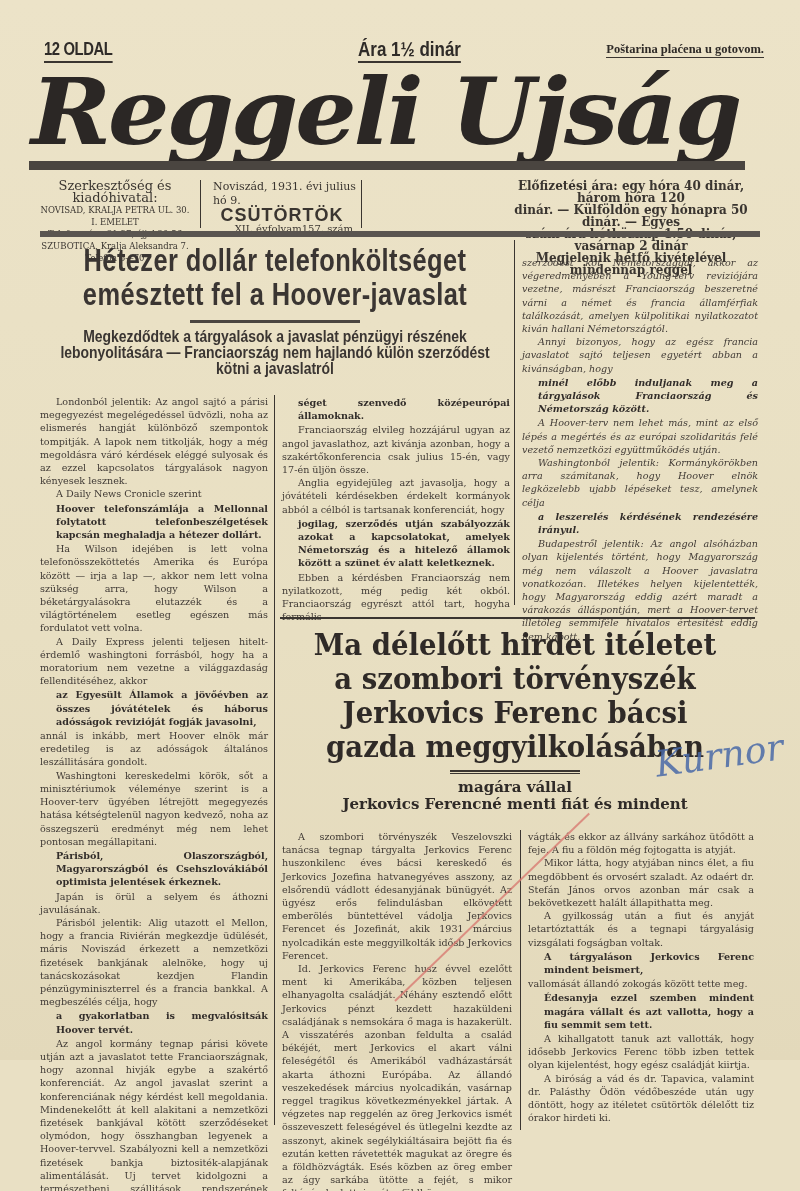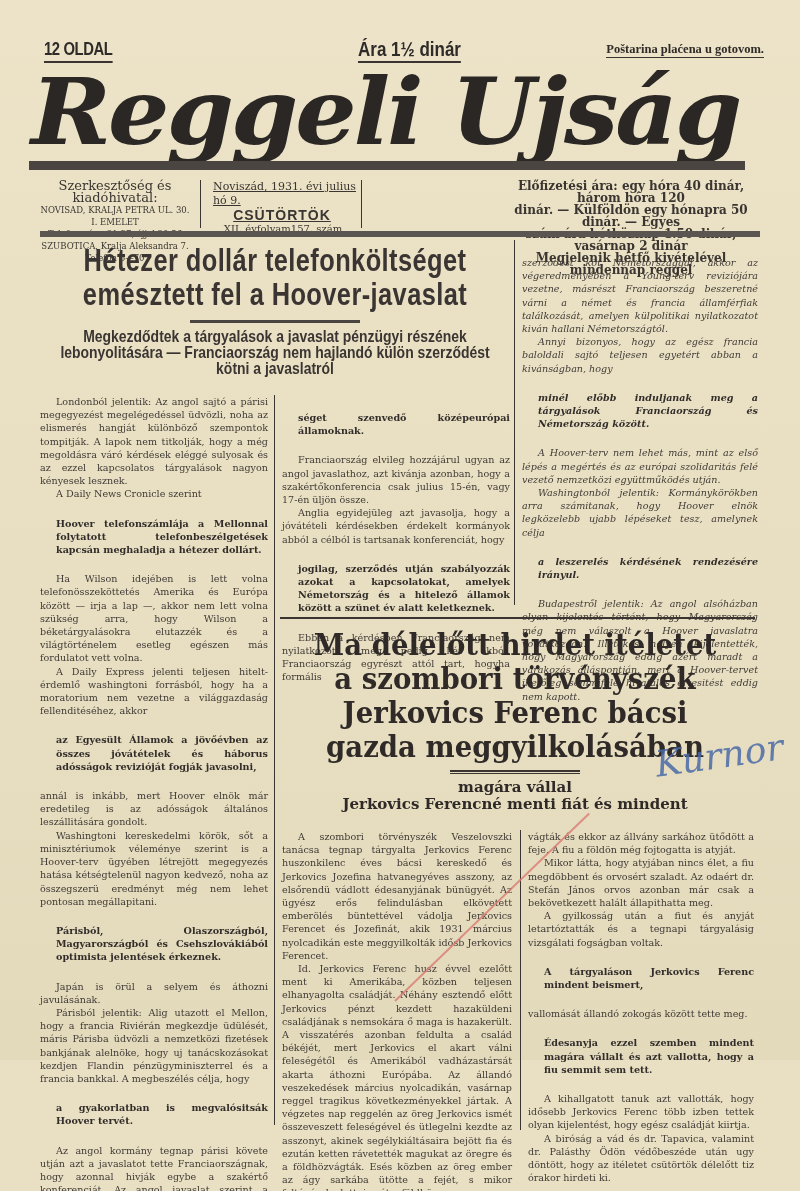--- a/index.html
+++ b/index.html
@@ -47,43 +47,43 @@
     position: absolute; left: 4px; right: 0; bottom: 0; height: 9px; background: #4a4540;
   }
   
   .infobar {
     position: absolute; top: 180px; left: 40px; width: 720px; height: 48px;
     font-size: 9px; line-height: 12px; color: #3a3530;
   }
   .infobar .col { position: absolute; top: 0; height: 48px; }
   .infobar .c1 { left: 0; width: 150px; text-align: center; font-size: 8.5px; }
   .infobar .c1 .lab { font-size: 13px; }
-  .infobar .c2 { left: 160px; width: 162px; border-left: 1px solid #3a3530; border-right: 1px solid #3a3530; padding-left: 12px; font-size: 11px; line-height: 14px; text-decoration: underline; }
-  .infobar .c2 .day { font-family: "Liberation Sans", sans-serif; font-weight: bold; font-size: 14px; letter-spacing: 1px; text-align: center; padding-right: 10px; }
-  .infobar .c2 .row { display: flex; justify-content: center; padding-right: 8px; font-size: 10px; }
+  .infobar .c2 { left: 160px; width: 162px; border-left: 1px solid #3a3530; border-right: 1px solid #3a3530; padding-left: 12px; font-size: 11px; line-height: 14px; }
+  .infobar .c2 .day { font-family: "Liberation Sans", sans-serif; font-weight: bold; font-size: 18px; letter-spacing: 1px; text-align: center; padding-right: 10px; }
+  .infobar .c2 .row { display: flex; justify-content: flex-end; padding-right: 8px; font-size: 10px; }
   .infobar .c3 { left: 334px; width: 386px; text-align: center; font-weight: bold; font-size: 12px; padding-left: 0; }
   .hr-thick { position: absolute; left: 40px; width: 720px; height: 6px; background: #5a5550; }
   .hr-thin { position: absolute; height: 2px; background: #3a3530; }
 
   
   .h1block { position: absolute; top: 244px; left: 40px; width: 470px; text-align: center; }
   .h1 {
     font-family: "Liberation Sans", sans-serif; font-weight: bold; font-size: 31px; line-height: 34px;
     color: #3a3532; letter-spacing: 0.5px; transform: scaleX(0.82); transform-origin: center;
   }
   .h1-rule { width: 170px; height: 3px; background: #4a4540; margin: 8px auto 6px auto; }
   .h1sub {
     font-family: "Liberation Sans", sans-serif; font-weight: bold; font-size: 17px; line-height: 16px;
     color: #3a3532; transform: scaleX(0.82); transform-origin: center; width: 560px; margin-left: -45px;
   }
 
   .col-text { position: absolute; font-size: 9.6px; line-height: 13.2px; text-align: justify; color: #403a35; }
   .col-text p { text-indent: 16px; margin-bottom: 0; }
   .col-text p.noi { text-indent: 0; }
-  .col-text p.bold { font-weight: bold; padding-left: 16px; text-indent: 0; margin: 16px 0; color: #322d2a; }
+  .col-text p.bold { font-weight: bold; padding-left: 16px; text-indent: 0; margin: 1px 0; color: #322d2a; }
 
   .vrule { position: absolute; width: 1px; background: #3a3530; }
 
   
   .h2block { position: absolute; top: 605px; left: 280px; width: 470px; text-align: center; }
   .h2 {
     font-family: "DejaVu Serif", serif; font-weight: bold; font-size: 29px; line-height: 34px;
     color: #2f2a27; transform: scaleX(0.95);
   }
   .h2-rule { width: 130px; height: 4px; border-top: 2px solid #3a3530; border-bottom: 1px solid #3a3530; margin: 6px auto 5px auto; }
@@ -159,36 +159,36 @@
       <p>Londonból jelentik: Az angol sajtó a párisi megegyezést megelégedéssel üdvözli, noha az elismerés hangját különböző szempontok tompitják. A lapok nem titkolják, hogy a még megoldásra váró kérdések eléggé sulyosak és az ezzel kapcsolatos tárgyalások nagyon kényesek lesznek.</p>
       <p>A Daily News Cronicle szerint</p>
       <p class="bold">Hoover telefonszámlája a Mellonnal folytatott telefonbeszélgetések kapcsán meghaladja a hétezer dollárt.</p>
       <p>Ha Wilson idejében is lett volna telefonösszeköttetés Amerika és Európa között — irja a lap —, akkor nem lett volna szükség arra, hogy Wilson a béketárgyalásokra elutazzék és a világtörténelem esetleg egészen más fordulatot vett volna.</p>
       <p>A Daily Express jelenti teljesen hitelt-érdemlő washingtoni forrásból, hogy ha a moratorium nem vezetne a világgazdaság fellenditéséhez, akkor</p>
       <p class="bold">az Egyesült Államok a jövőévben az összes jóvátételek és háborus adósságok revizióját fogják javasolni,</p>
       <p class="noi">annál is inkább, mert Hoover elnök már eredetileg is az adósságok általános leszállitására gondolt.</p>
       <p>Washingtoni kereskedelmi körök, sőt a minisztériumok véleménye szerint is a Hoover-terv ügyében létrejött megegyezés hatása kétségtelenül nagyon kedvező, noha az összegszerü eredményt még nem lehet pontosan megállapitani.</p>
       <p class="bold">Párisból, Olaszországból, Magyarországból és Csehszlovákiából optimista jelentések érkeznek.</p>
       <p>Japán is örül a selyem és áthozni javulásának.</p>
-      <p>Párisból jelentik: Alig utazott el Mellon, hogy a francia Riviérán megkezdje üdülését, máris Párisba üdvözli a nemzetközi fizetések bankjának alelnöke, hogy uj tanácskozásokat kezdjen Flandin pénzügyminiszterrel és a francia bankkal. A megbeszélés célja, hogy</p>
+      <p>Párisból jelentik: Alig utazott el Mellon, hogy a francia Riviérán megkezdje üdülését, máris Noviszád érkezett a nemzetközi fizetések bankjának alelnöke, hogy uj tanácskozásokat kezdjen Flandin pénzügyminiszterrel és a francia bankkal. A megbeszélés célja, hogy</p>
       <p class="bold">a gyakorlatban is megvalósitsák Hoover tervét.</p>
       <p>Az angol kormány tegnap párisi követe utján azt a javaslatot tette Franciaországnak, hogy azonnal hivják egybe a szakértő konferenciát. Az angol javaslat szerint a konferenciának négy kérdést kell megoldania. Mindenekelőtt át kell alakitani a nemzetközi fizetések bankjával kötött szerződéseket olymódon, hogy összhangban legyenek a Hoover-tervvel. Szabályozni kell a nemzetközi fizetések bankja biztositék-alapjának alimentálását. Uj tervet kidolgozni a természetbeni szállitások rendszerének ügyében.</p>
     </div>
 
   <div class="col-text" id="a1c2" style="left:282px; top:395px; width:228px;">
       <p class="bold">séget szenvedő középeurópai államoknak.</p>
       <p>Franciaország elvileg hozzájárul ugyan az angol javaslathoz, azt kivánja azonban, hogy a szakértőkonferencia csak julius 15-én, vagy 17-én üljön össze.</p>
       <p>Anglia egyidejüleg azt javasolja, hogy a jóvátételi kérdésekben érdekelt kormányok abból a célból is tartsanak konferenciát, hogy</p>
       <p class="bold">jogilag, szerződés utján szabályozzák azokat a kapcsolatokat, amelyek Németország és a hitelező államok között a szünet év alatt keletkeznek.</p>
       <p>Ebben a kérdésben Franciaország nem nyilatkozott, még pedig két okból. Franciaország egyrészt attól tart, hogyha formális</p>
     </div>
 
   <div class="col-text" id="a1c3" style="left:522px; top:256px; width:236px;font-style:italic;">
       <p class="noi">szerződést köt Németországgal, akkor az végeredményében a Young-terv reviziójára vezetne, másrészt Franciaország beszeretné várni a német és francia államférfiak találkozását, amelyen külpolitikai nyilatkozatot kiván hallani Németországtól.</p>
-      <p>Annyi bizonyos, hogy az egész francia baloldali sajtó teljesen egyetért abban a kivánságban, hogy</p>
+      <p>Annyi bizonyos, hogy az egész francia javaslatot sajtó teljesen egyetért abban a kivánságban, hogy</p>
       <p class="bold">minél előbb induljanak meg a tárgyalások Franciaország és Németország között.</p>
       <p>A Hoover-terv nem lehet más, mint az első lépés a megértés és az európai szolidaritás felé vezető nemzetközi együttműködés utján.</p>
       <p>Washingtonból jelentik: Kormánykörökben arra számitanak, hogy Hoover elnök legközelebb ujabb lépéseket tesz, amelynek célja</p>
       <p class="bold">a leszerelés kérdésének rendezésére irányul.</p>
       <p>Budapestről jelentik: Az angol alsóházban olyan kijelentés történt, hogy Magyarország még nem válaszolt a Hoover javaslatra vonatkozóan. Illetékes helyen kijelentették, hogy Magyarország eddig azért maradt a várakozás álláspontján, mert a Hoover-tervet illetőleg semmiféle hivatalos értesitést eddig nem kapott.</p>
     </div>
 
   <div class="hr-thin" style="left:280px; top:617px; width:475px;"></div>
 
   <div class="h2block" style="top:628px;">

